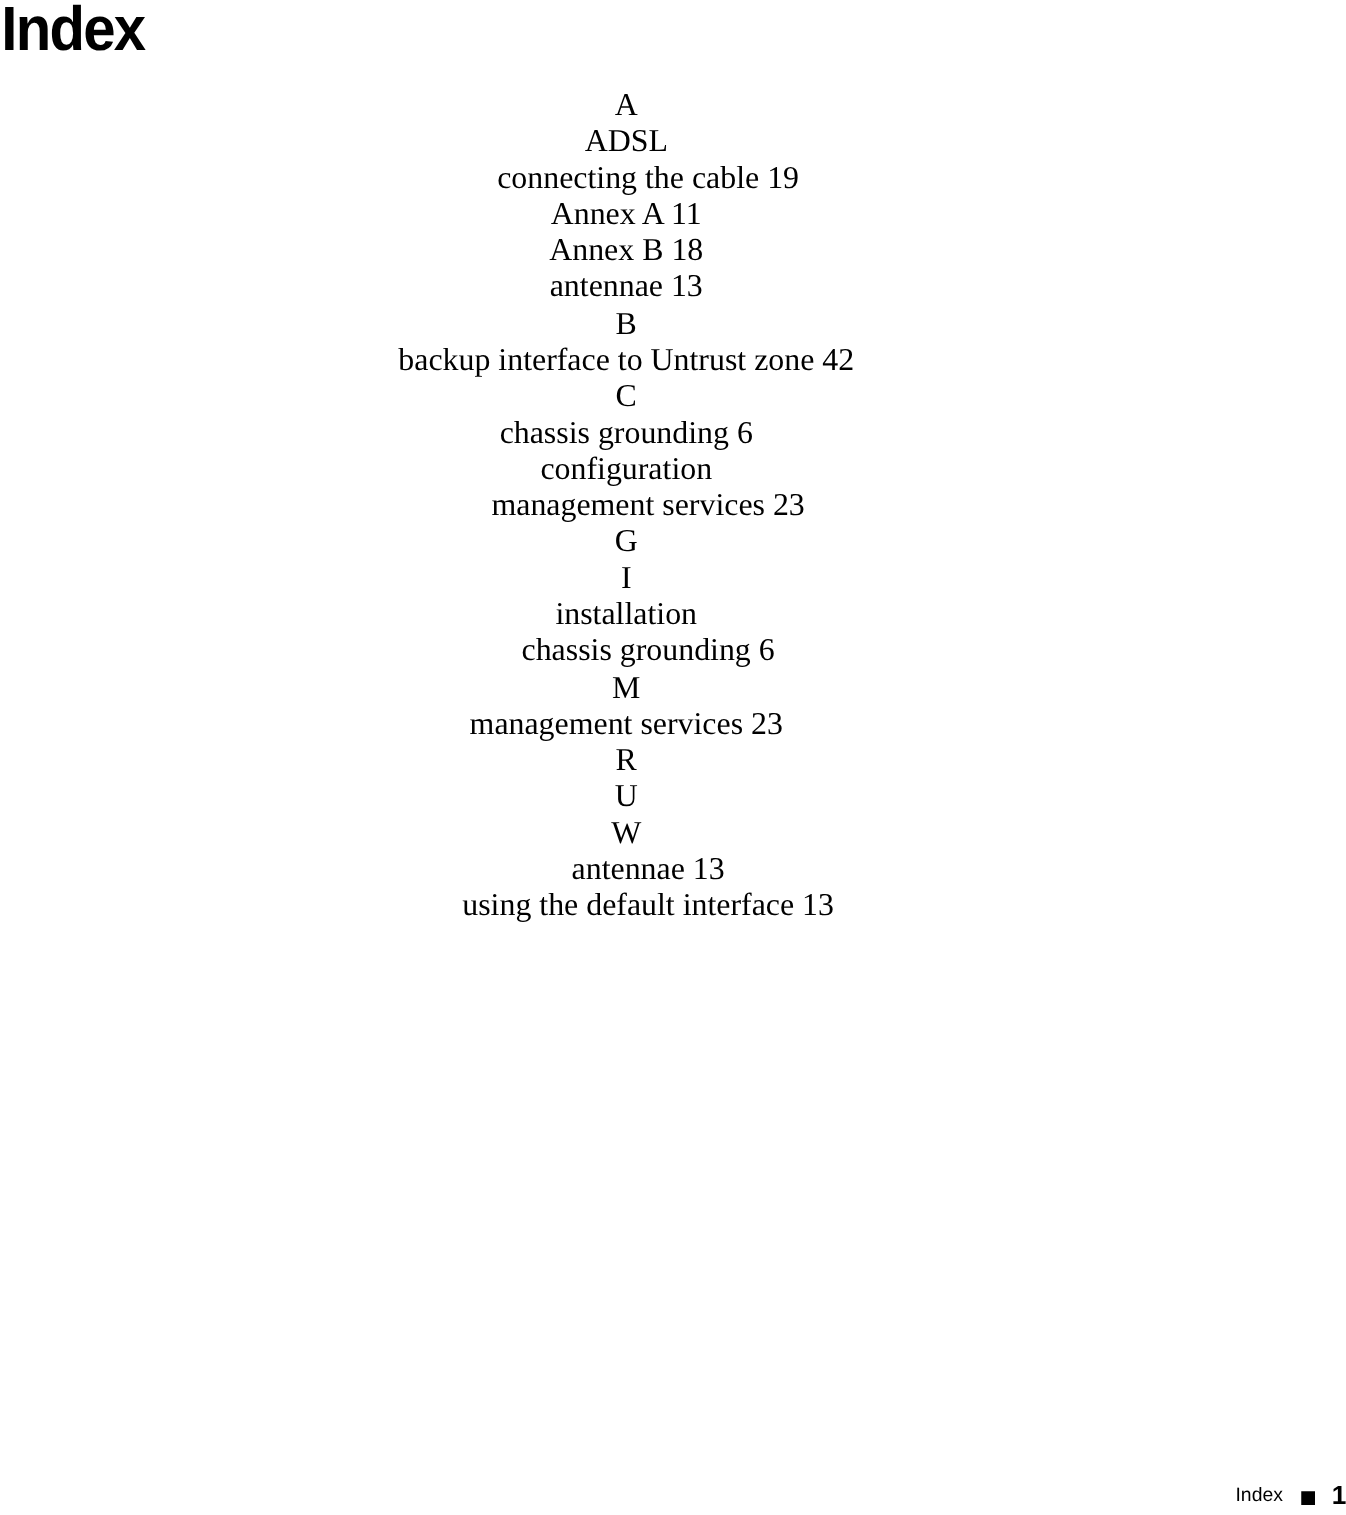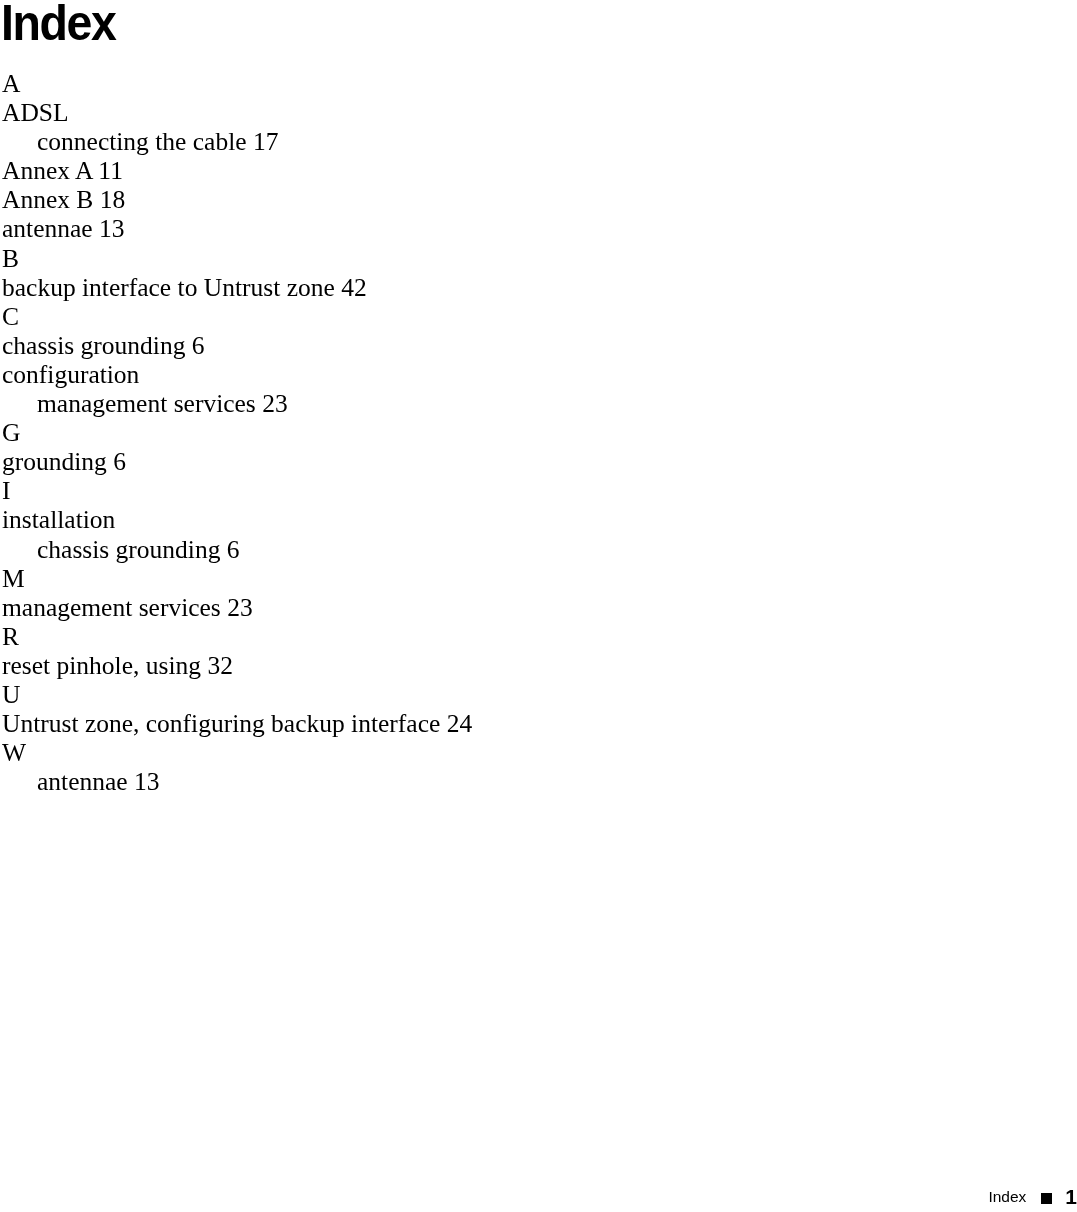--- a/index.html
+++ b/index.html
@@ -16,20 +16,21 @@
     color: #000000;
     -webkit-font-smoothing: antialiased;
   }
 
   .page {
     position: absolute;
     left: 0;
     top: 0;
     width: 1077px;
     height: 1212px;
+    text-align: center;
   }
 
   
   .page-title {
     position: absolute;
     left: 1px;
     top: -6px;
     font-family: "Liberation Sans", "DejaVu Sans", sans-serif;
     font-weight: bold;
     font-size: 50px;
@@ -105,43 +106,41 @@
 </head>
 <body>
 
 <div class="page">
 
   <div class="page-title">Index</div>
 
   <div class="index-list">
       <div class="index-line level-letter">A</div>
       <div class="index-line level-main">ADSL</div>
-      <div class="index-line level-sub">connecting the cable 17</div>
+      <div class="index-line level-sub">connecting the cable 19</div>
       <div class="index-line level-main">Annex A 11</div>
       <div class="index-line level-main">Annex B 18</div>
       <div class="index-line level-main">antennae 13</div>
       <div class="index-line level-letter">B</div>
       <div class="index-line level-main">backup interface to Untrust zone 42</div>
       <div class="index-line level-letter">C</div>
       <div class="index-line level-main">chassis grounding 6</div>
       <div class="index-line level-main">configuration</div>
       <div class="index-line level-sub">management services 23</div>
       <div class="index-line level-letter">G</div>
-      <div class="index-line level-main">grounding 6</div>
       <div class="index-line level-letter">I</div>
       <div class="index-line level-main">installation</div>
       <div class="index-line level-sub">chassis grounding 6</div>
       <div class="index-line level-letter">M</div>
       <div class="index-line level-main">management services 23</div>
       <div class="index-line level-letter">R</div>
-      <div class="index-line level-main">reset pinhole, using 32</div>
       <div class="index-line level-letter">U</div>
-      <div class="index-line level-main">Untrust zone, configuring backup interface 24</div>
       <div class="index-line level-letter">W</div>
       <div class="index-line level-sub">antennae 13</div>
+      <div class="index-line level-sub">using the default interface 13</div>
     </div>
 
   <div class="page-footer">
     <span class="footer-label">Index</span>
     <span class="footer-bullet"></span>
     <span class="footer-pagenum">1</span>
   </div>
 
 </div>
 

